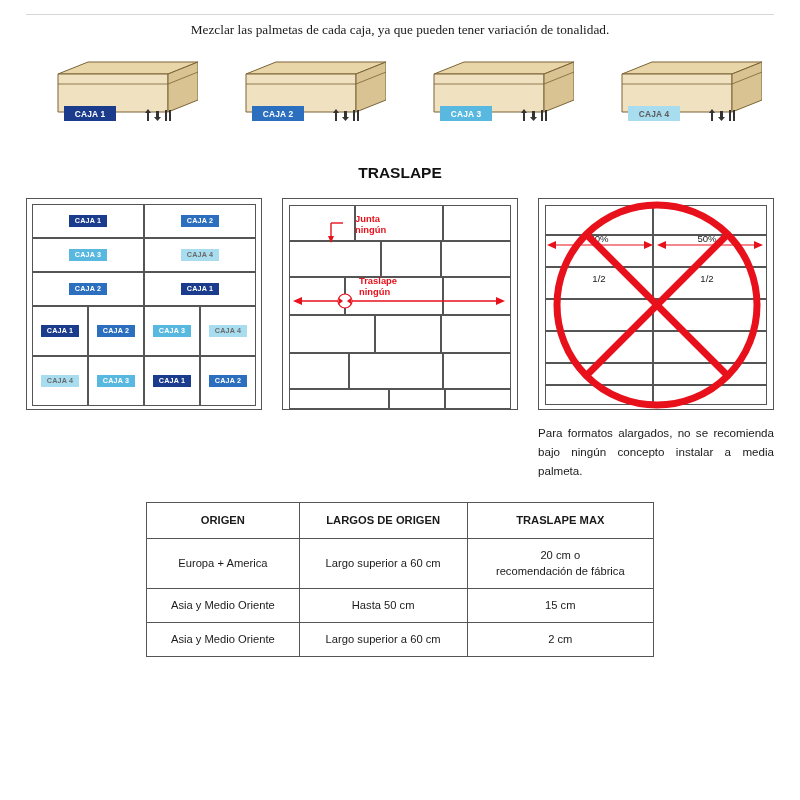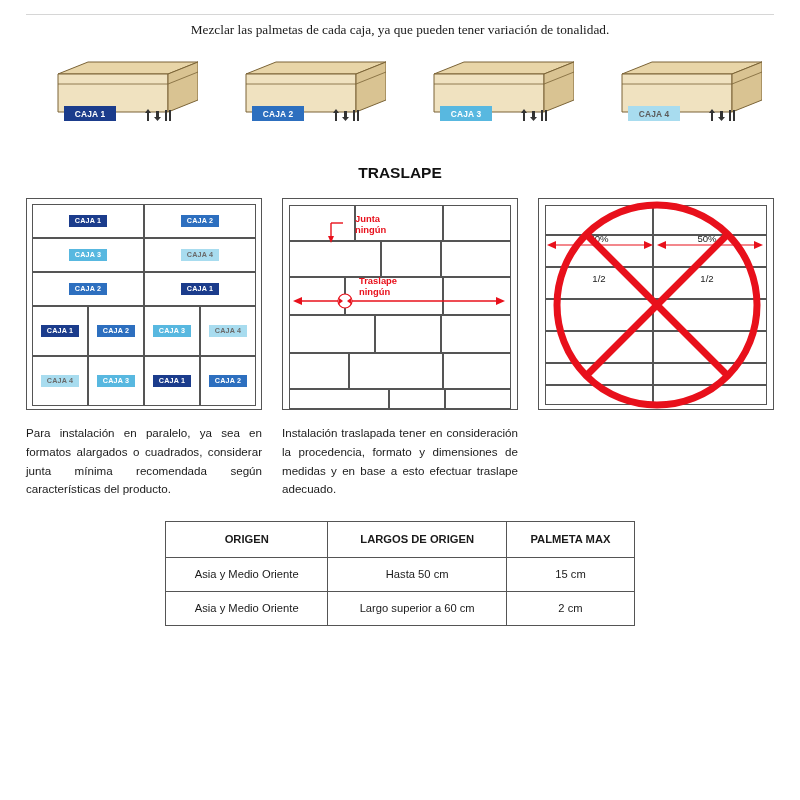--- a/index.html
+++ b/index.html
@@ -156,21 +156,21 @@
     text-align: center;
   }
   .overlay-svg {
     position: absolute;
     left: 0; top: 0;
     pointer-events: none;
   }
   
   .table-wrap {
     margin: 22px auto 0 auto;
-    width: 470px;
+    width: 508px;
   }
   table {
     border-collapse: collapse;
     width: 100%;
     font-size: 11.2px;
   }
   th, td {
     border: 1px solid #555;
     text-align: center;
     vertical-align: middle;
@@ -331,21 +331,20 @@
               <span class="tag" style="background: rgb(88, 184, 224);">CAJA 3</span>
             </div>
             <div class="cell" style="flex: 1 1 0px; height: 50px;">
               <span class="tag" style="background: rgb(27, 60, 140);">CAJA 1</span>
             </div>
             <div class="cell" style="flex: 1 1 0px; height: 50px;">
               <span class="tag" style="background: rgb(45, 111, 191);">CAJA 2</span>
             </div>
           </div>
         </div>
-      <div class="panel-caption">Para instalación en paralelo, ya sea en formatos alargados o cuadrados, considerar junta mínima recomendada según características del producto.</div>
     </div>
 
     <div class="panel">
       <div class="panel-figure" id="p2fig">
 
         <div class="brick" style="left:6px;  top:6px;  width:66px;  height:36px;"></div>
         <div class="brick" style="left:72px; top:6px;  width:88px;  height:36px;"></div>
         <div class="brick" style="left:160px;top:6px;  width:68px;  height:36px;"></div>
 
         <div class="brick" style="left:6px;  top:42px; width:92px;  height:36px;"></div>
@@ -383,21 +382,20 @@
         </svg>
         <div class="red-text" style="left:72px; top:14px;">
           <span>Junta</span><br>
           <span>ningún</span>
         </div>
         <div class="red-text" style="left:76px; top:76px;">
           <span>Traslape</span><br>
           <span>ningún</span>
         </div>
       </div>
-      <div class="panel-caption">Instalación traslapada tener en consideración la procedencia, formato y dimensiones de medidas y en base a esto efectuar traslape adecuado.</div>
     </div>
 
     <div class="panel">
       <div class="panel-figure" id="p3fig">
         <div class="brick" style="left:6px;  top:6px;  width:108px; height:30px;"></div>
         <div class="brick" style="left:114px;top:6px;  width:114px; height:30px;"></div>
 
         <div class="brick" style="left:6px;  top:36px; width:108px; height:32px;"></div>
         <div class="brick" style="left:114px;top:36px; width:114px; height:32px;"></div>
 
@@ -429,33 +427,39 @@
         <div class="pct" style="left:140px;top:34px; width:56px;">50%</div>
         <div class="pct" style="left:32px; top:74px; width:56px;">1/2</div>
         <div class="pct" style="left:140px;top:74px; width:56px;">1/2</div>
 
         <svg class="overlay-svg" width="236" height="212" viewBox="0 0 236 212">
           <circle cx="118" cy="106" r="100" fill="none" stroke="#e8101b" stroke-width="7"></circle>
           <line x1="47" y1="35" x2="189" y2="177" stroke="#e8101b" stroke-width="7"></line>
           <line x1="189" y1="35" x2="47" y2="177" stroke="#e8101b" stroke-width="7"></line>
         </svg>
       </div>
+      <div class="panel-caption">Para formatos alargados, no se recomienda bajo ningún concepto instalar a media palmeta.</div>
     </div>
   </div>
 
   <div class="table-wrap">
     <table>
       <thead>
         <tr>
           <th>ORIGEN</th>
           <th>LARGOS DE ORIGEN</th>
-          <th>PALMETA MAX</th>
+          <th>TRASLAPE MAX</th>
         </tr>
       </thead>
       <tbody>
+        <tr>
+          <td>Europa + America</td>
+          <td>Largo superior a 60 cm</td>
+          <td><span id="r0c2">20 cm o<br>recomendación de fábrica</span></td>
+        </tr>
         <tr>
           <td>Asia y Medio Oriente</td>
           <td>Hasta 50 cm</td>
           <td>15 cm</td>
         </tr>
         <tr>
           <td>Asia y Medio Oriente</td>
           <td>Largo superior a 60 cm</td>
           <td>2 cm</td>
         </tr>

